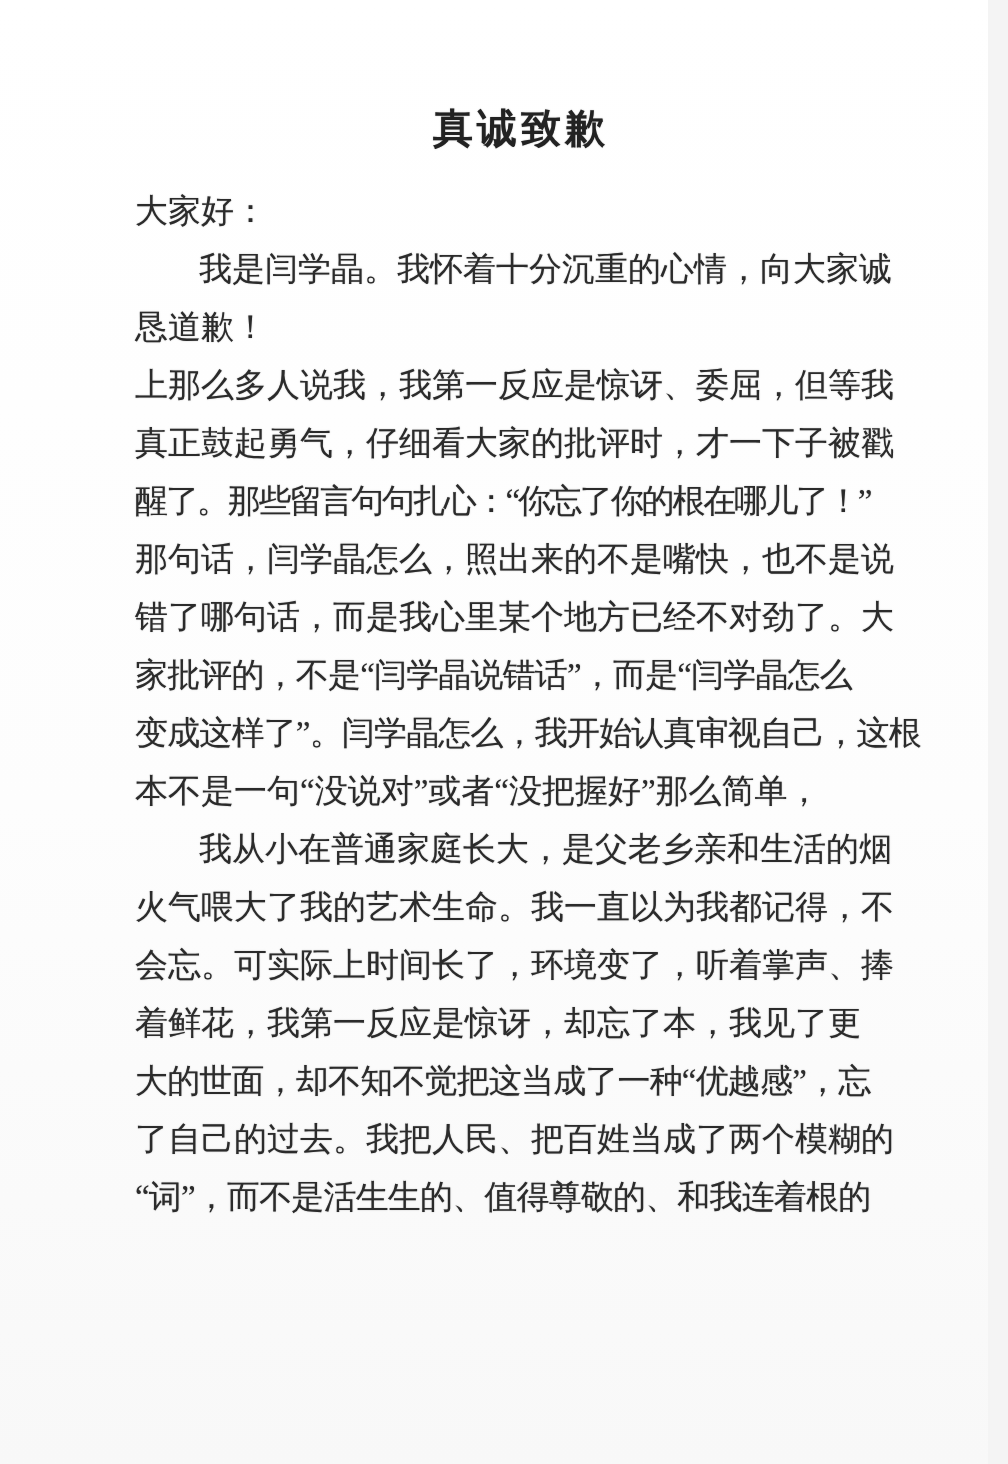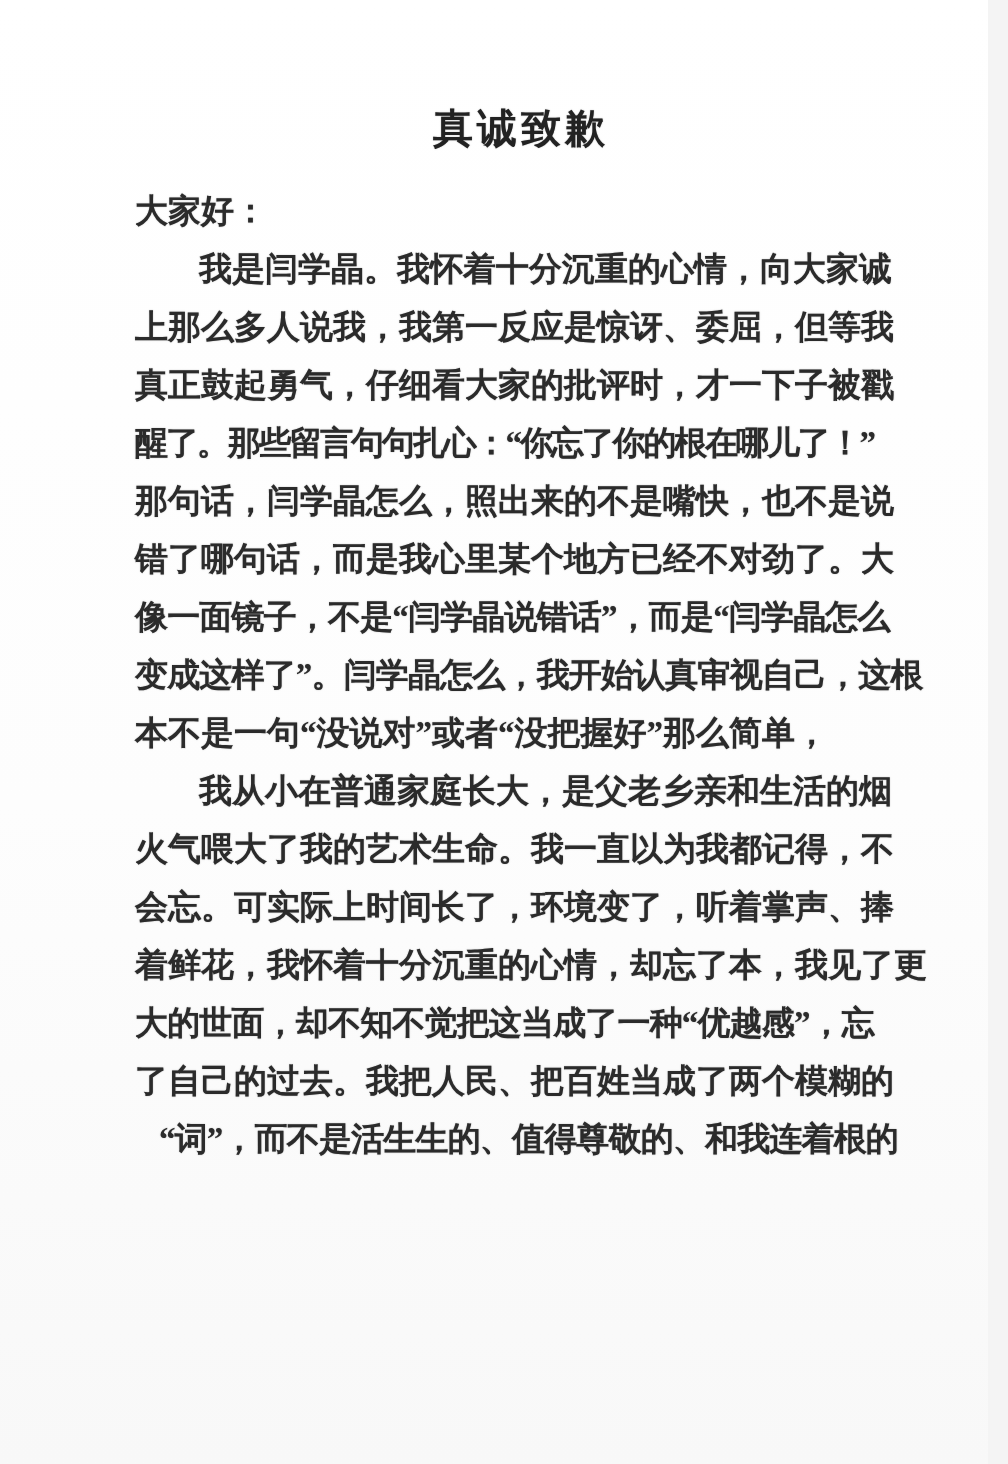--- a/index.html
+++ b/index.html
@@ -37,45 +37,45 @@
     letter-spacing: 4px;
     margin: 0 0 28px 0;
     color: #222222;
   }
   .line {
     font-size: 33px;
     line-height: 58px;
     height: 58px;
     white-space: nowrap;
     color: #2b2b2b;
-    font-weight: bold;
   }
   .indent {
     text-indent: 64px;
   }
 </style>
 </head>
 <body>
 
 <div class="page scan">
   <div class="content">
     <h1 class="doc-title">真诚致歉</h1>
     <div class="line">大家好：</div>
     <div id="paragraphs">
         <div class="line indent">我是闫学晶。我怀着十分沉重的心情，向大家诚</div>
+        <div class="line">恳道歉！</div>
         <div class="line">上那么多人说我，我第一反应是惊讶、委屈，但等我</div>
         <div class="line">真正鼓起勇气，仔细看大家的批评时，才一下子被戳</div>
         <div class="line" style="letter-spacing: -2.12px;">醒了。那些留言句句扎心：“你忘了你的根在哪儿了！”</div>
         <div class="line">那句话，闫学晶怎么，照出来的不是嘴快，也不是说</div>
         <div class="line">错了哪句话，而是我心里某个地方已经不对劲了。大</div>
-        <div class="line" style="letter-spacing: -0.833333px;">像一面镜子，不是“闫学晶说错话”，而是“闫学晶怎么</div>
+        <div class="line" style="letter-spacing: -0.833333px;">家批评的，不是“闫学晶说错话”，而是“闫学晶怎么</div>
         <div class="line" style="letter-spacing: -0.833333px;">变成这样了”。闫学晶怎么，我开始认真审视自己，这根</div>
         <div class="line">本不是一句“没说对”或者“没把握好”那么简单，</div>
         <div class="line indent">我从小在普通家庭长大，是父老乡亲和生活的烟</div>
         <div class="line">火气喂大了我的艺术生命。我一直以为我都记得，不</div>
         <div class="line">会忘。可实际上时间长了，环境变了，听着掌声、捧</div>
-        <div class="line">着鲜花，我怀着十分沉重的心情，却忘了本，我见了更</div>
+        <div class="line">着鲜花，我第一反应是惊讶，却忘了本，我见了更</div>
         <div class="line" style="letter-spacing: -0.833333px;">大的世面，却不知不觉把这当成了一种“优越感”，忘</div>
         <div class="line">了自己的过去。我把人民、把百姓当成了两个模糊的</div>
-        <div class="line" style="letter-spacing: -0.833333px; margin-left: 24px;">“词”，而不是活生生的、值得尊敬的、和我连着根的</div>
+        <div class="line" style="letter-spacing: -0.833333px;">“词”，而不是活生生的、值得尊敬的、和我连着根的</div>
       </div>
   </div>
 </div>
 
 </body></html>

